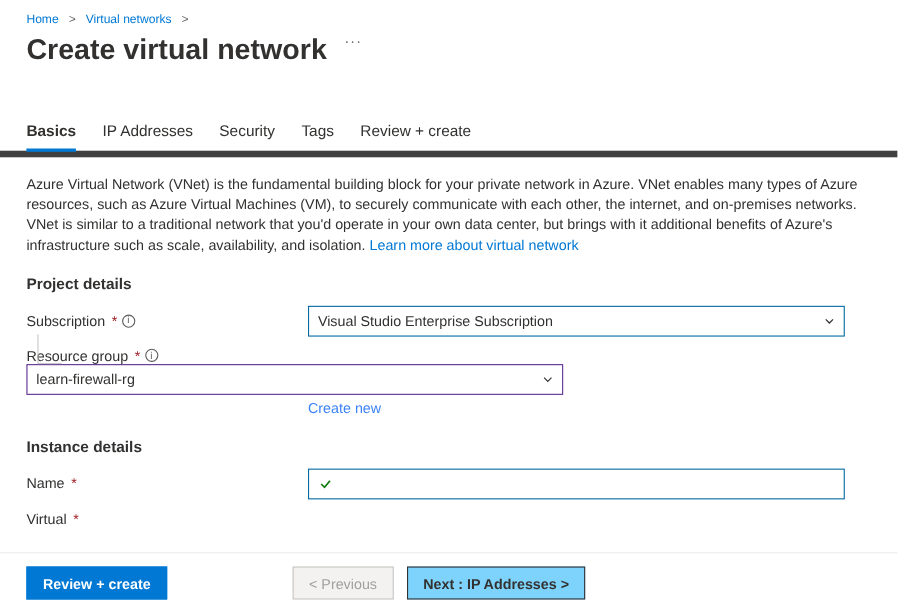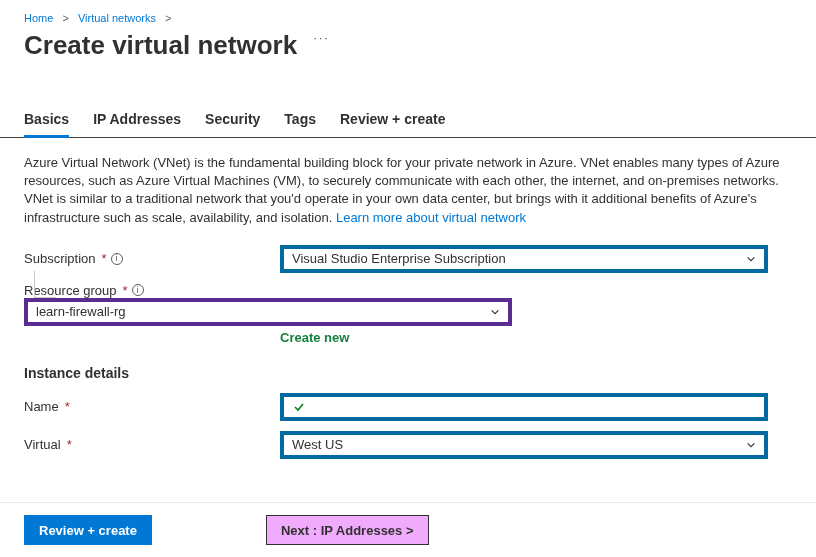--- a/index.html
+++ b/index.html
@@ -25,30 +25,29 @@
     h1 {
       font-size: 26px;
       font-weight: 600;
       color: #323130;
     }
     .ellipsis-icon { margin-left: 16px; color: #605e5c; cursor:pointer; letter-spacing:1px; }
     .tabs {
       display: flex;
       gap: 24px;
       padding: 0 24px;
-      border-bottom: 1px solid #404040;
+      border-bottom: 6px solid #404040;
       margin-top: 24px;
     }
     .tab {
       padding: 8px 0 10px;
       font-size: 14px;
       color: #323130;
       cursor: pointer;
       position: relative;
-      font-weight: bold;
     }
     .tab.active {
       font-weight: 600;
     }
     .tab.active::after {
       content: "";
       position: absolute;
       bottom: -1px;
       left: 0; right: 0;
       height: 3px;
@@ -90,21 +89,21 @@
       display: inline-flex;
       align-items:center; justify-content:center;
       font-size: 9px;
       color: #605e5c;
       line-height:1;
       cursor:pointer;
     }
     .select, .textinput {
       width: 488px;
       height: 28px;
-      border: 4px solid #0369a1;
+      border: 1px solid #0369a1;
       background: #fff;
       padding: 0 8px;
       font-size: 13px;
       display: flex;
       align-items:center;
       justify-content:space-between;
       cursor:pointer;
     }
     .select.hl { border-color: #5c2d91; }
     .textinput input {
@@ -135,41 +134,41 @@
       position:absolute;
       left:10px; top:14px;
       width:22px; height:1px;
       background:#c8c6c4;
     }
     .create-new {
       margin-left: 256px;
       font-size: 13px;
       margin-bottom: 20px;
     }
-    .create-new a { color:#15803d; text-decoration:none; cursor:pointer;font-weight:bold;}
+    .create-new a { color:#3b82f6; text-decoration:none; cursor:pointer;}
     .footer-bar {
       position:absolute;
       left:0; right:0; bottom:0;
       border-top: 1px solid #edebe9;
       padding: 12px 24px;
       display:flex;
       align-items:center;
       gap: 12px;
       background:#fff;
     }
     .btn {
       height: 30px;
       padding: 0 14px;
       font-size: 13px;
       display:inline-flex;
       align-items:center;
       justify-content:center;
       cursor:pointer;
       border:1px solid #8a8886;
-      background:#f0abfc;
+      background:#7dd3fc;
       color:#323130;
       font-family:inherit;
     }
     .btn.primary {
       background:#0078d4;
       border-color:#0078d4;
       color:#fff;
       font-weight:600;
     }
     .btn.ghost-disabled {
@@ -212,20 +211,21 @@
   <div class="tab">Tags</div>
   <div class="tab">Review + create</div>
 </div>
 
 <div class="content">
   <p class="desc">
     <span>Azure Virtual Network (VNet) is the fundamental building block for your private network in Azure. VNet enables many types of Azure resources, such as Azure Virtual Machines (VM), to securely communicate with each other, the internet, and on-premises networks. VNet is similar to a traditional network that you'd operate in your own data center, but brings with it additional benefits of Azure's infrastructure such as scale, availability, and isolation.  </span>
     <a>Learn more about virtual network</a>
   </p>
 
+  <div class="section-h">Project details</div>
 
   <div class="field-row">
     <div class="field-label">
       <span>Subscription</span>
         <span class="req">*</span>
       <span class="info-icon">i</span>
     </div>
     <div class="select">
       <span>Visual Studio Enterprise Subscription</span>
       <svg class="chev" viewBox="0 0 12 12">
@@ -264,26 +264,21 @@
           <path d="M3 7l3 3 5-6" stroke="#107c10" stroke-width="1.6" fill="none"></path>
         </svg>
     </div>
   </div>
 
   <div class="field-row">
     <div class="field-label">
       <span>Virtual</span>
         <span class="req">*</span>
     </div>
-    <div class="select">
-      <span>West US</span>
-      <svg class="chev" viewBox="0 0 12 12">
-          <path d="M2 4l4 4 4-4" stroke="#323130" stroke-width="1.3" fill="none"></path>
-        </svg>
-    </div>
   </div>
 </div>
 
 <div class="footer-bar">
   <button class="btn primary">Review + create</button>
   <div style="width:90px"></div>
+  <button class="btn ghost-disabled">&lt; Previous</button>
   <button class="btn next">Next : IP Addresses &gt;</button>
 </div>
 
 </body></html>

